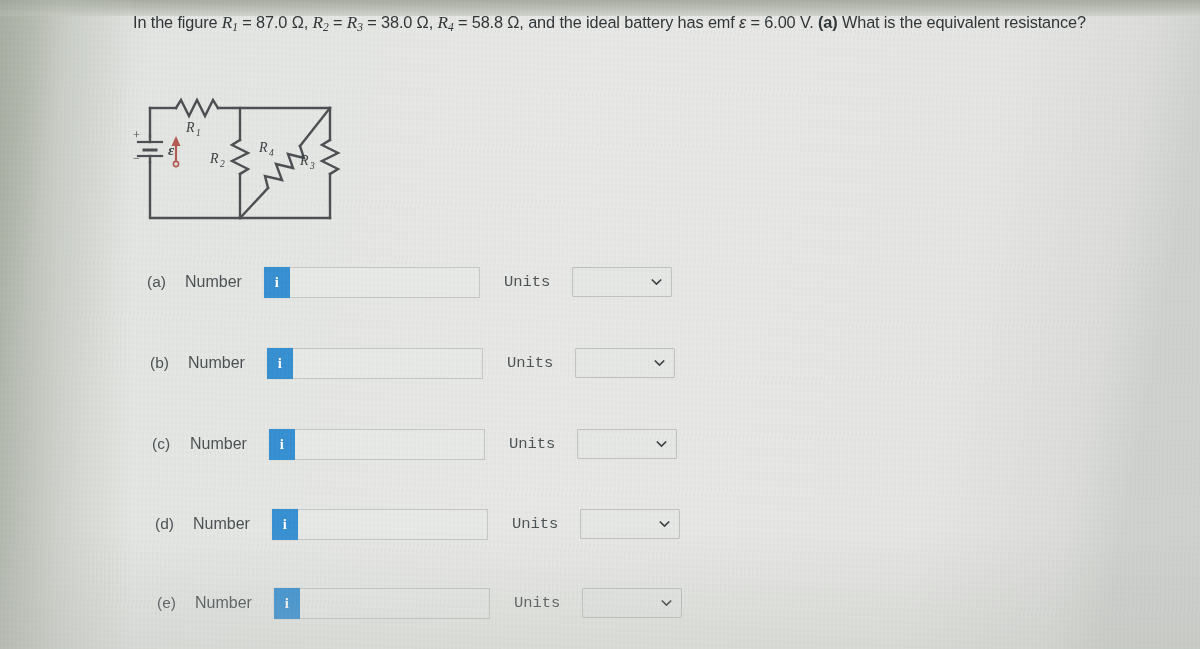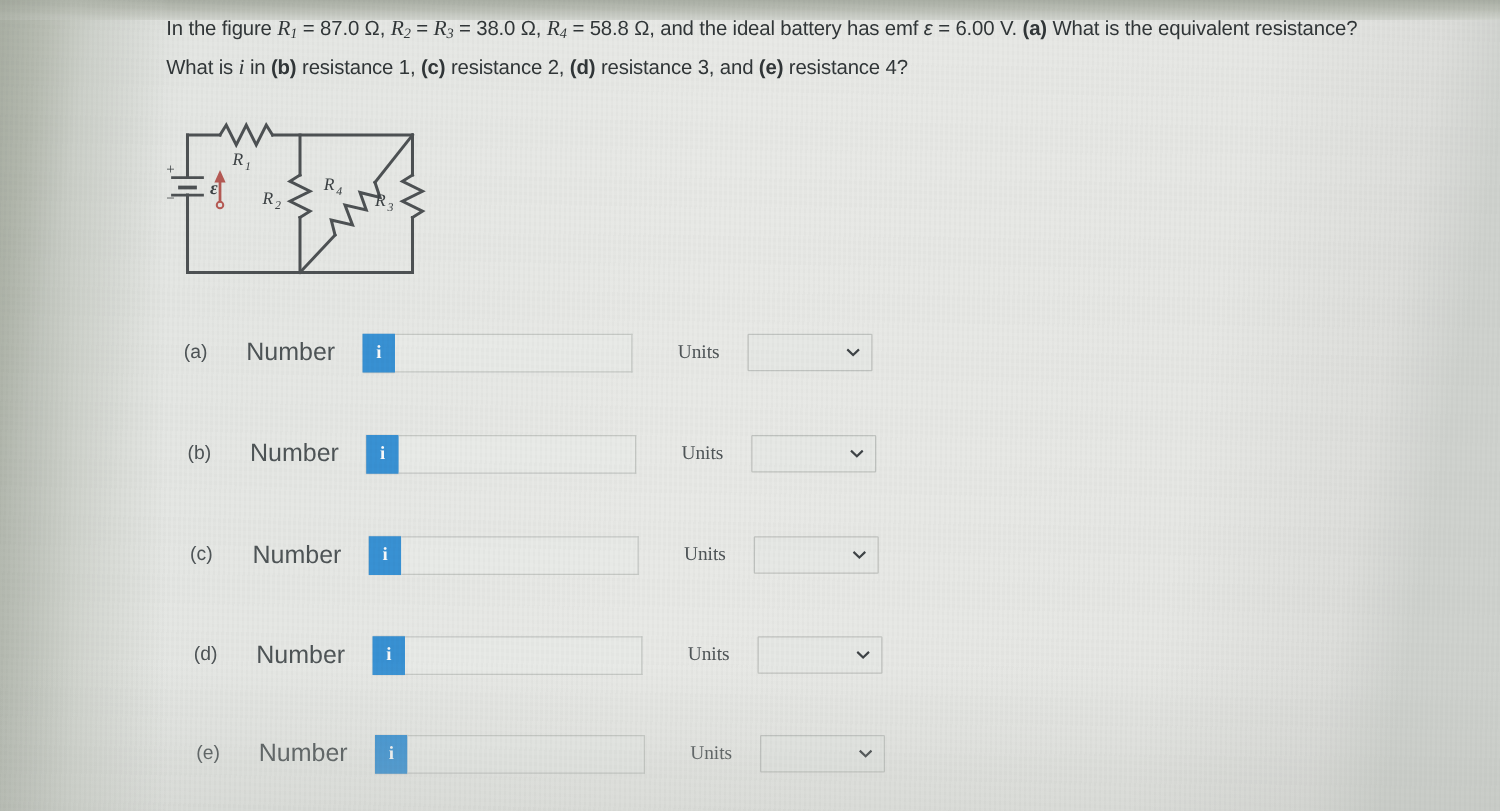--- a/index.html
+++ b/index.html
@@ -99,22 +99,22 @@
     height: 34px;
   }
   .row-letter {
     width: 34px;
     color: #4b5255;
     font-size: 15.5px;
     font-family: "Liberation Sans", sans-serif;
   }
   .row-numlabel {
     color: #4b5255;
-    font-size: 20px;
-    margin-left: 16px;
+    font-size: 16px;
+    margin-left: 4px;
     font-family: "Liberation Sans", sans-serif;
   }
   .answer-wrap {
     position: relative;
     display: flex;
     align-items: stretch;
     margin-left: 22px;
   }
   .info-badge {
     width: 26px;
@@ -139,22 +139,22 @@
     border-left: none;
     outline: none;
     font-size: 14px;
     padding: 0 6px;
     font-family: "Liberation Sans", sans-serif;
     color: #333;
   }
   .units-label {
     color: #4b5255;
     font-size: 15.5px;
-    margin-left: 36px;
-    font-family: Liberation Serif, serif;
+    margin-left: 24px;
+    font-family: Liberation Mono, monospace;
     text-align: right;
   }
   .units-select {
     position: relative;
     width: 100px;
     height: 30px;
     margin-left: 22px;
     box-sizing: border-box;
     background: #eaece9;
     border: 1px solid #c3c6c2;
@@ -173,21 +173,20 @@
 </style>
 </head>
 <body>
 
 <div id="photo">
   <div id="content">
 
     <div id="statement">
       <span class="ln"><span>In the figure </span><span class="var">R</span><span class="sub">1</span><span> = 87.0 Ω, </span><span class="var">R</span><span class="sub">2</span><span> = </span><span class="var">R</span><span class="sub">3</span><span> = 38.0 Ω, </span><span class="var">R</span><span class="sub">4</span><span> = 58.8 Ω, and the ideal battery has emf </span><span class="it">ε</span><span> = 6.00 V. </span><span class="bd">(a)</span><span> What is the equivalent resistance?</span></span>
 
-      <span class="ln"><span>What is </span><span class="var">i</span><span> in </span><span class="bd">(b)</span><span> resistance 1, </span><span class="bd">(c)</span><span> resistance 2, </span><span class="bd">(d)</span><span> resistance 3, and </span><span class="bd">(e)</span><span> resistance 4?</span></span>
     </div>
 
     <div id="figure">
       <svg width="224" height="136" viewBox="0 0 224 136" xmlns="http://www.w3.org/2000/svg">
         <g fill="none" stroke="#4a4f52" stroke-width="2.4" stroke-linecap="square" stroke-linejoin="miter">
 
           <path d="M22 12 L22 40"></path>
           <path d="M22 66 L22 122 L202 122"></path>
 
           <path d="M22 12 L48 12"></path>

